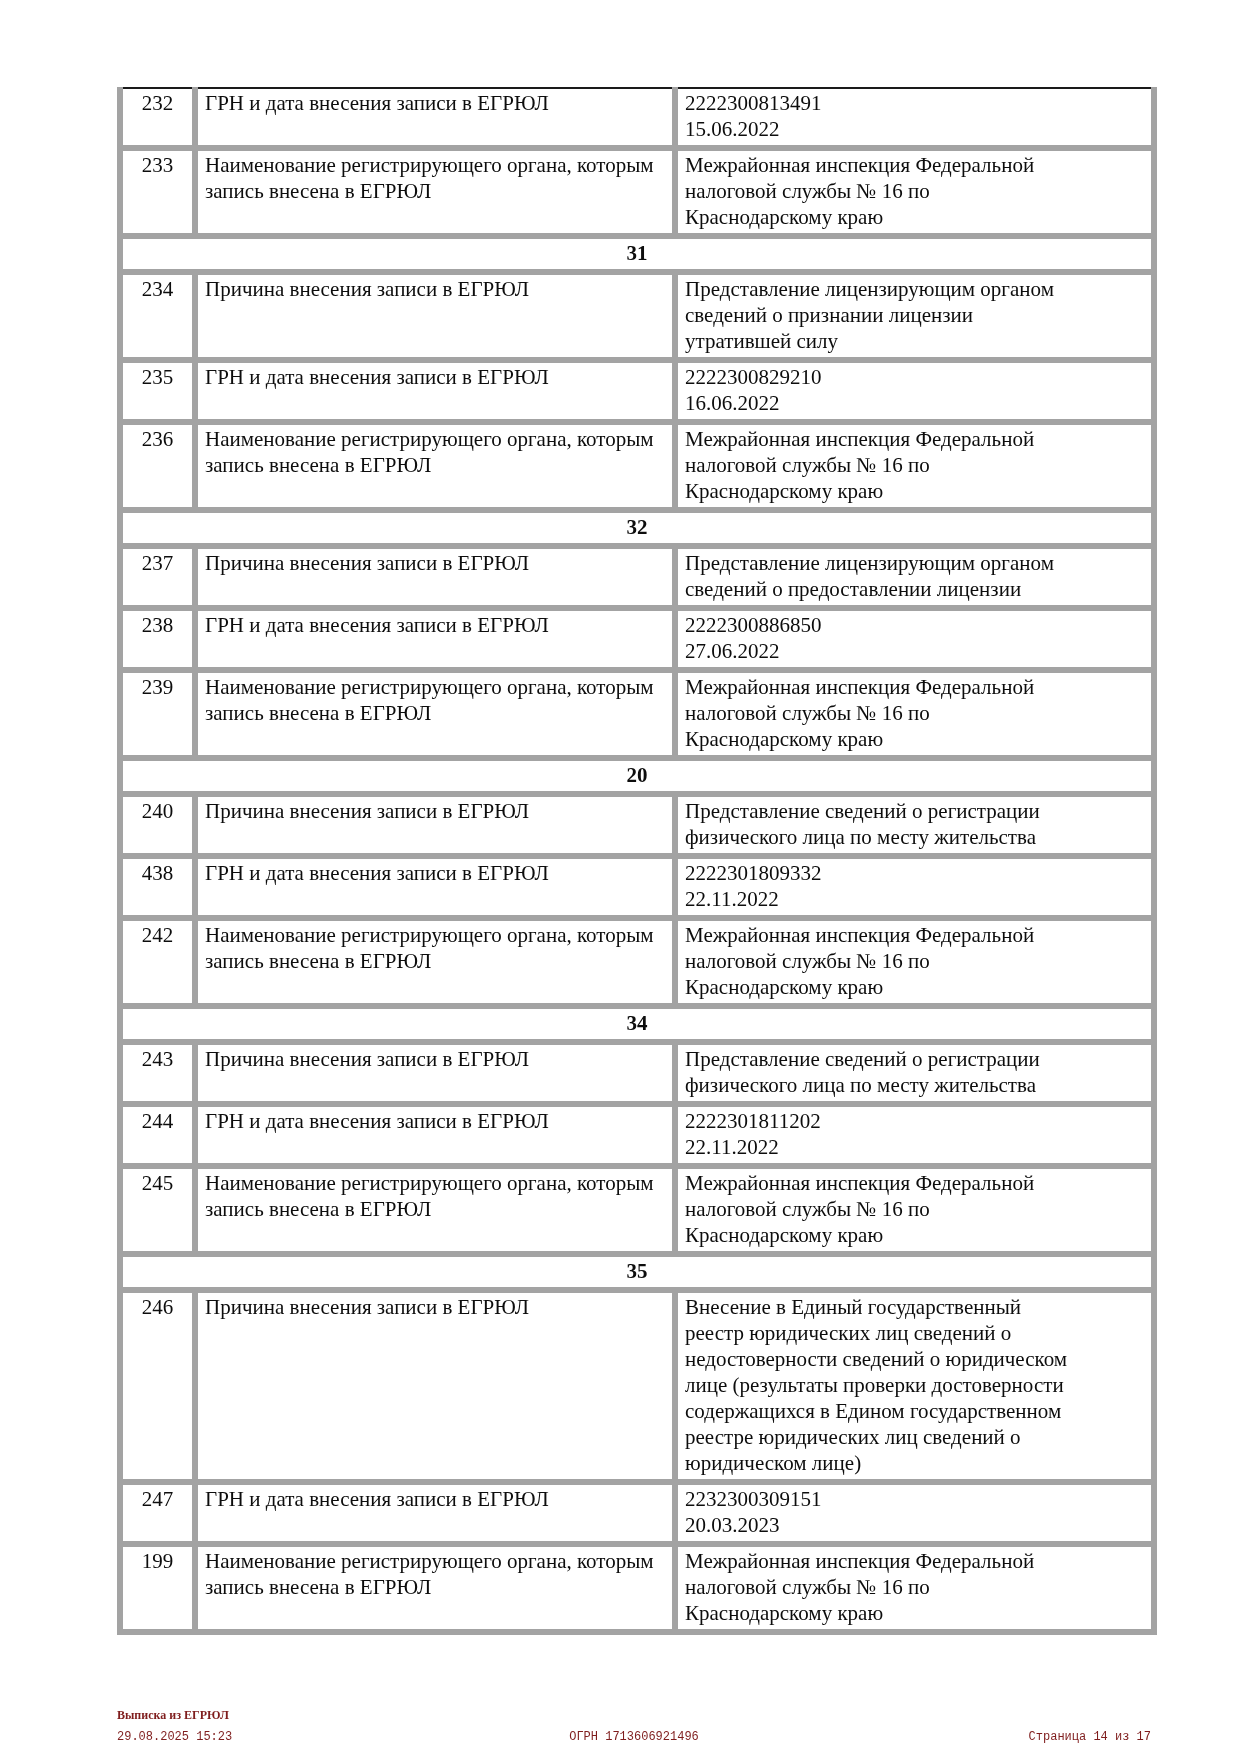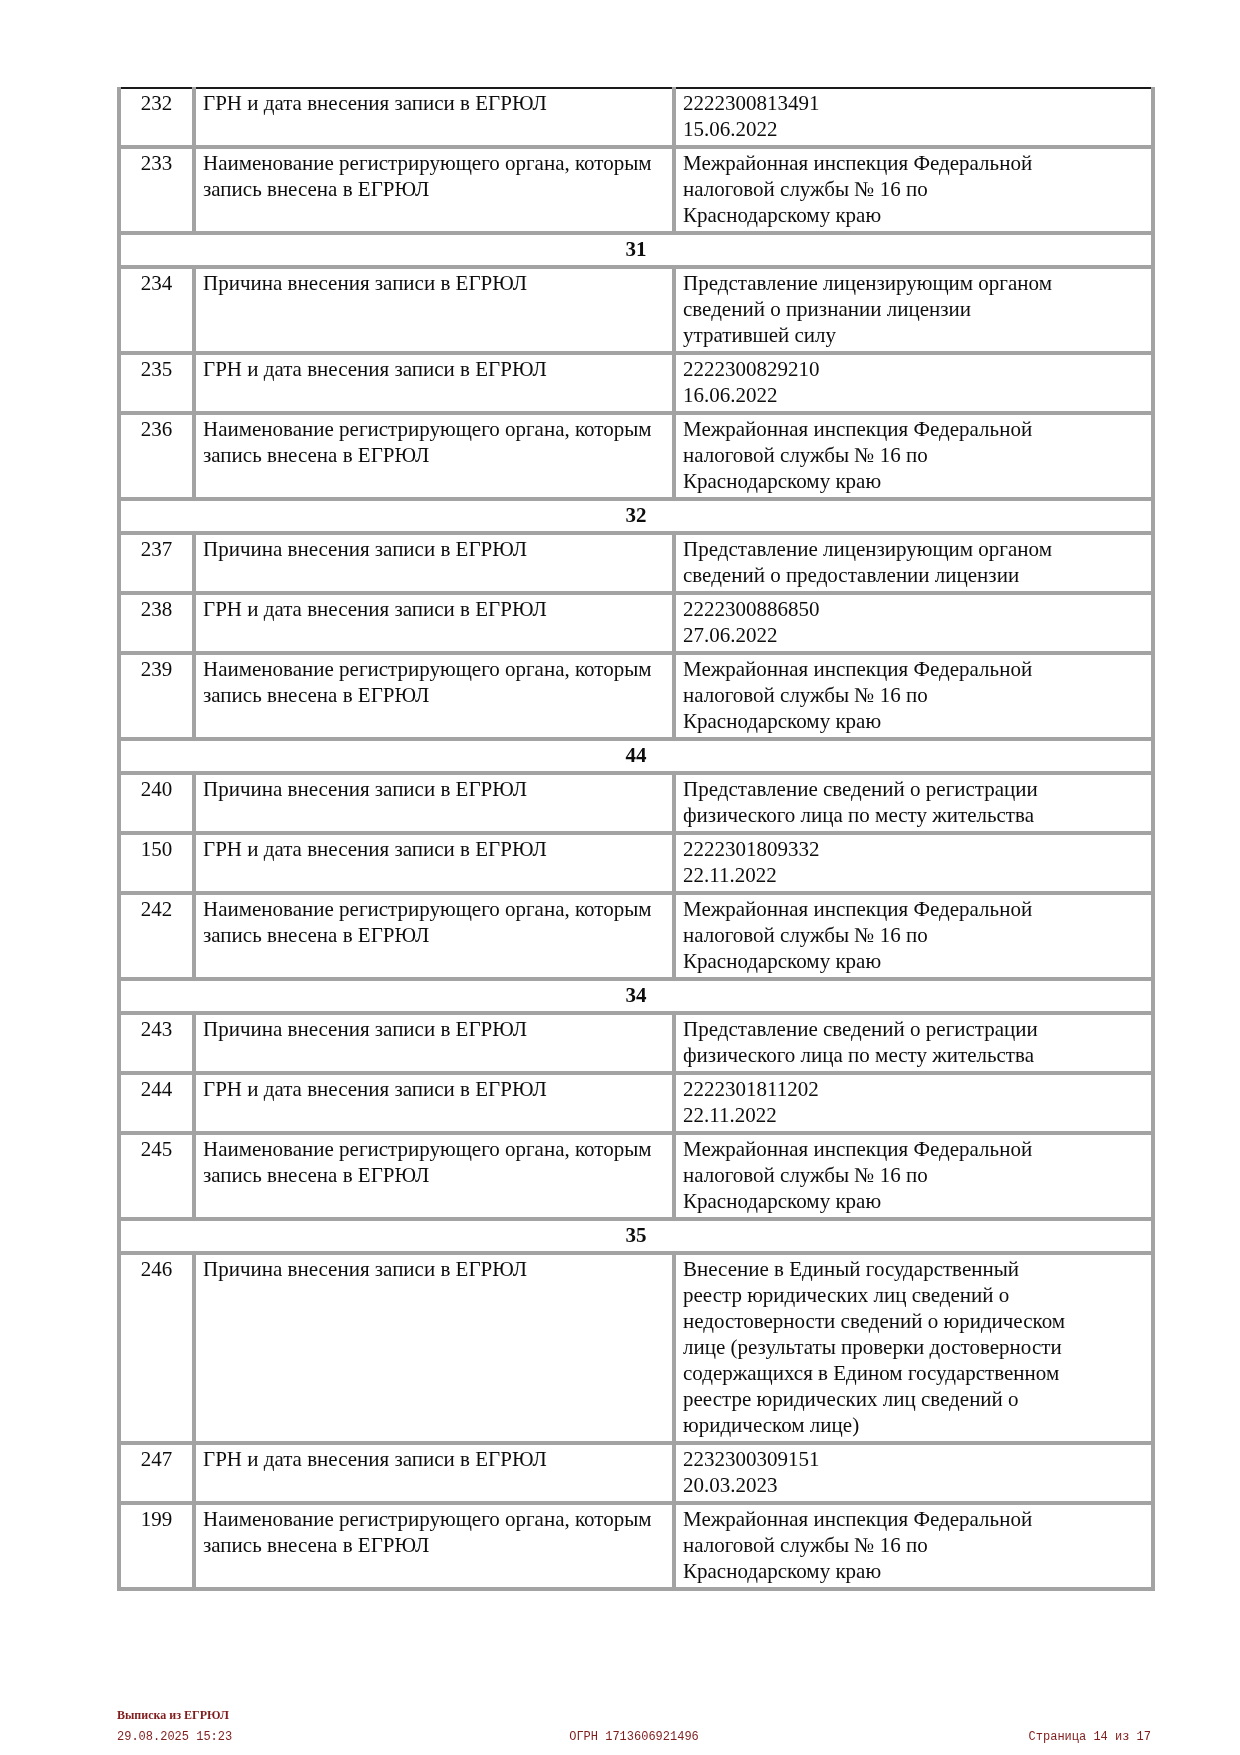--- a/index.html
+++ b/index.html
@@ -22,21 +22,21 @@
     border-collapse: collapse;
     table-layout: fixed;
     font-size: 21px;
     line-height: 26px;
     color: #0d0d0d;
   }
   table.egrul col.c1 { width: 75px; }
   table.egrul col.c2 { width: 480px; }
   table.egrul col.c3 { width: 479px; }
   table.egrul td {
-    border: 4px solid #a3a3a3;
+    border: 6px solid #a3a3a3;
     vertical-align: top;
     padding: 1px 6px 3px 7px;
     overflow: hidden;
   }
   table.egrul td.num {
     text-align: center;
     padding-left: 2px;
     padding-right: 2px;
   }
   table.egrul tr.section-row td {
@@ -163,32 +163,32 @@
         <tr>
           <td class="num">239</td>
           <td class="label">Наименование регистрирующего органа, которым запись внесена в ЕГРЮЛ</td>
           <td class="value">
             <div>Межрайонная инспекция Федеральной</div>
             <div>налоговой службы № 16 по</div>
             <div>Краснодарскому краю</div>
           </td>
         </tr>
         <tr class="section-row">
-          <td colspan="3">44</td>
+          <td colspan="3">20</td>
         </tr>
         <tr>
           <td class="num">240</td>
           <td class="label">Причина внесения записи в ЕГРЮЛ</td>
           <td class="value">
             <div>Представление сведений о регистрации</div>
             <div>физического лица по месту жительства</div>
           </td>
         </tr>
         <tr>
-          <td class="num">150</td>
+          <td class="num">438</td>
           <td class="label">ГРН и дата внесения записи в ЕГРЮЛ</td>
           <td class="value">
             <div>2222301809332</div>
             <div>22.11.2022</div>
           </td>
         </tr>
         <tr>
           <td class="num">242</td>
           <td class="label">Наименование регистрирующего органа, которым запись внесена в ЕГРЮЛ</td>
           <td class="value">

